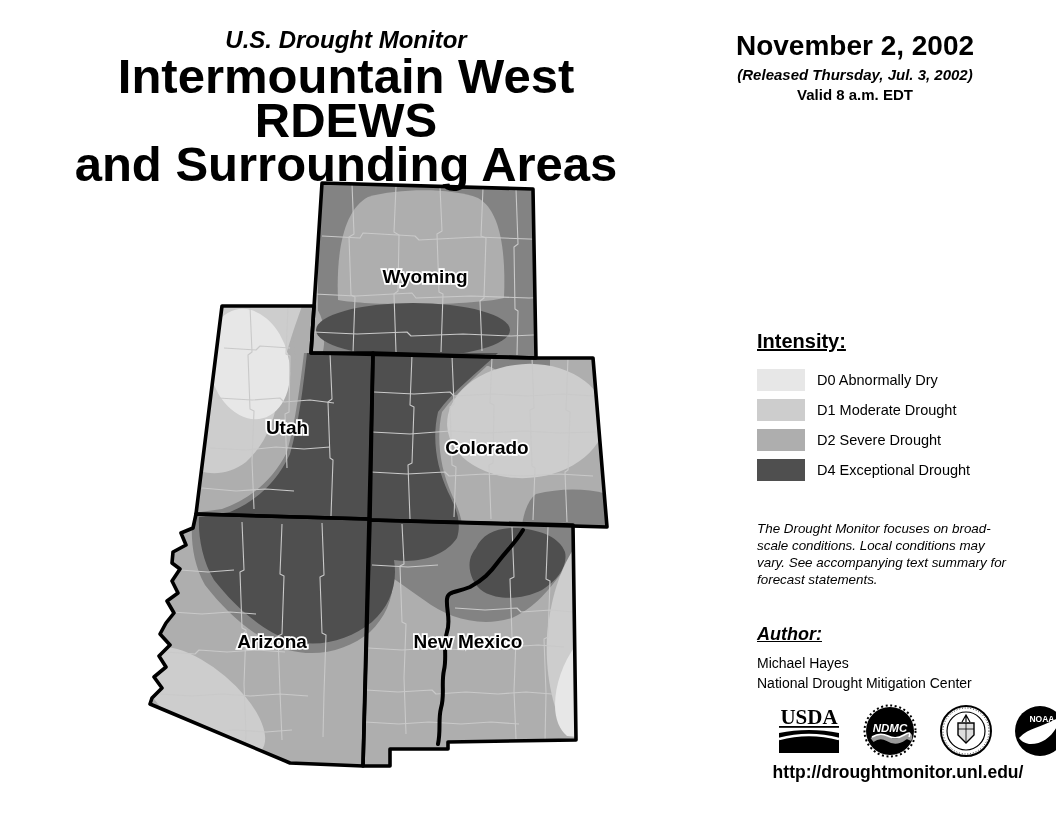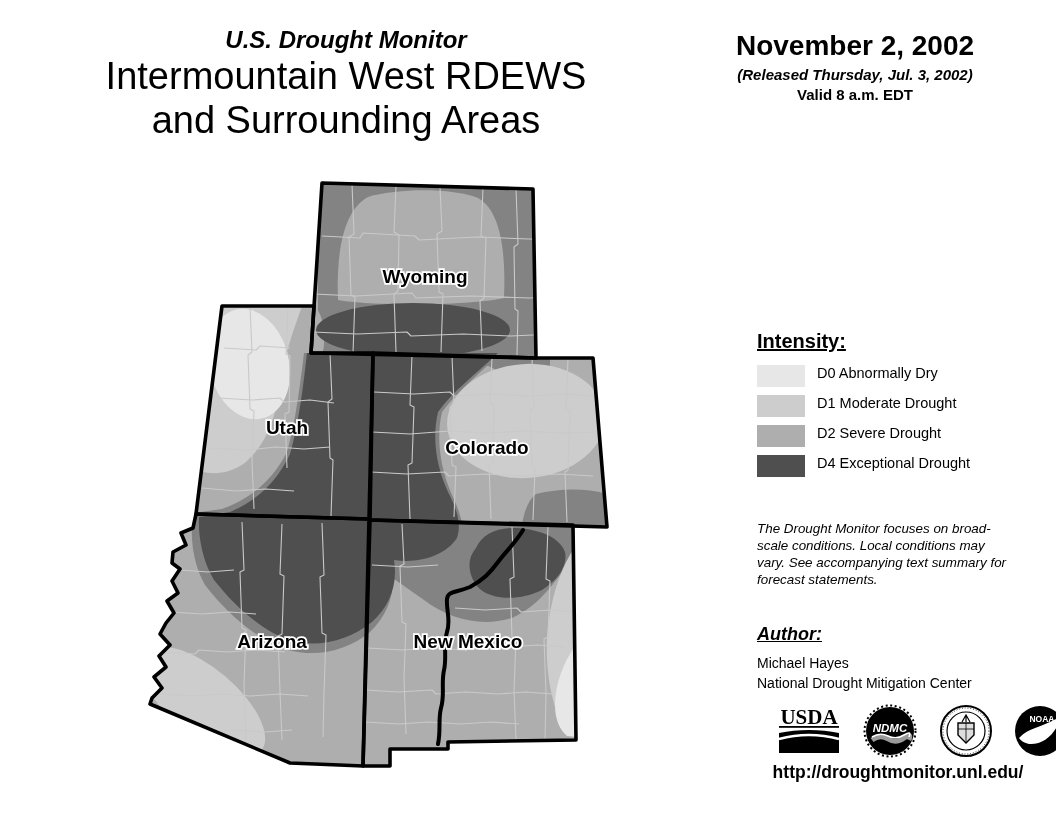--- a/index.html
+++ b/index.html
@@ -3,30 +3,30 @@
 <meta charset="utf-8">
 <style>
   html,body{margin:0;padding:0;background:#ffffff;}
   body{width:1056px;height:816px;position:relative;overflow:hidden;
        font-family:"Liberation Sans", sans-serif;color:#000;}
   .abs{position:absolute;}
 
   
   .title-block{left:56px;top:26px;width:580px;text-align:center;}
   .kicker{font-size:24px;font-weight:bold;font-style:italic;}
-  .title-line{font-size:38px;font-weight:normal;line-height:44px;}
+  .title-line{font-size:49px;font-weight:bold;line-height:44px;}
   .date-block{left:700px;top:30px;width:310px;text-align:center;}
   .date-main{font-size:28px;font-weight:bold;}
   .date-released{font-size:15px;font-weight:bold;font-style:italic;margin-top:4px;}
   .date-valid{font-size:15px;font-weight:bold;margin-top:3px;}
 
   
   .legend{left:757px;top:330px;width:300px;}
   .legend-heading{font-size:20px;font-weight:bold;text-decoration:underline;margin-bottom:12px;}
-  .legend-row{display:flex;align-items:flex-start;height:30px;}
+  .legend-row{display:flex;align-items:center;height:30px;}
   .swatch{width:48px;height:22px;margin-right:12px;flex:0 0 auto;}
   .legend-label{font-size:14.5px;}
   .sw-d0{background:#e7e7e7;} .sw-d1{background:#cdcdcd;} .sw-d2{background:#aeaeae;}
   .sw-d3{background:#838383;} .sw-d4{background:#4f4f4f;}
 
   .disclaimer{left:757px;top:520px;width:250px;font-size:13.4px;font-style:italic;line-height:17px;}
 
   .author{left:757px;top:624px;width:290px;}
   .author-heading{font-size:18px;font-weight:bold;font-style:italic;text-decoration:underline;}
   .author-line{font-size:14px;line-height:20px;}

